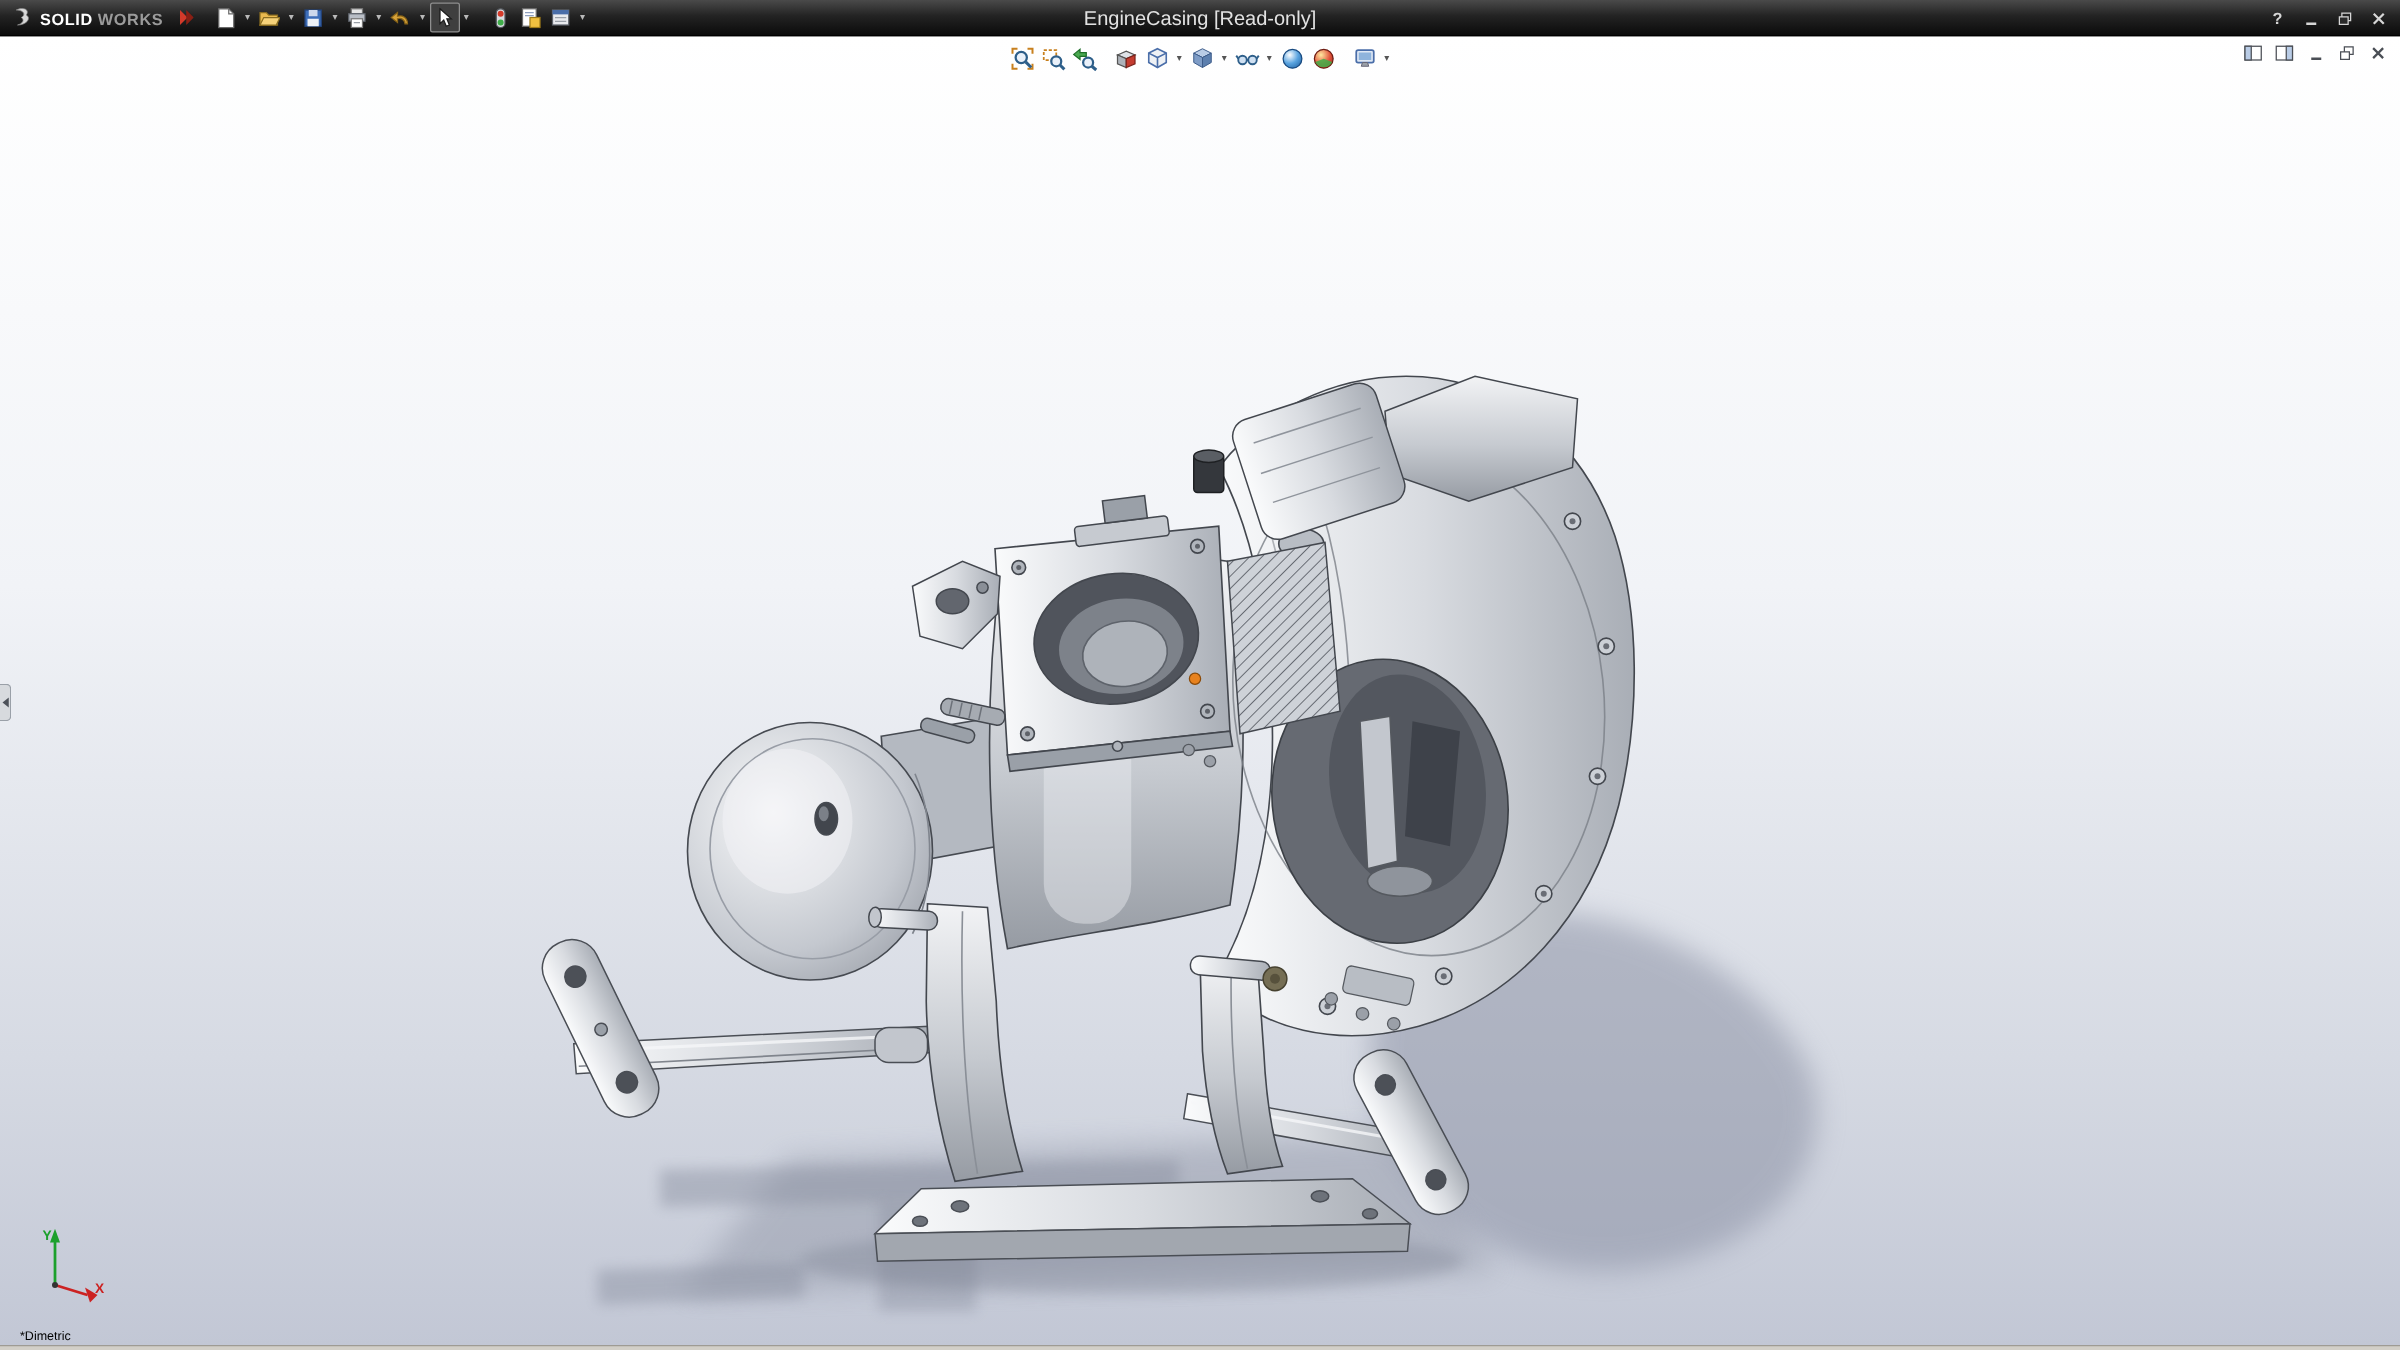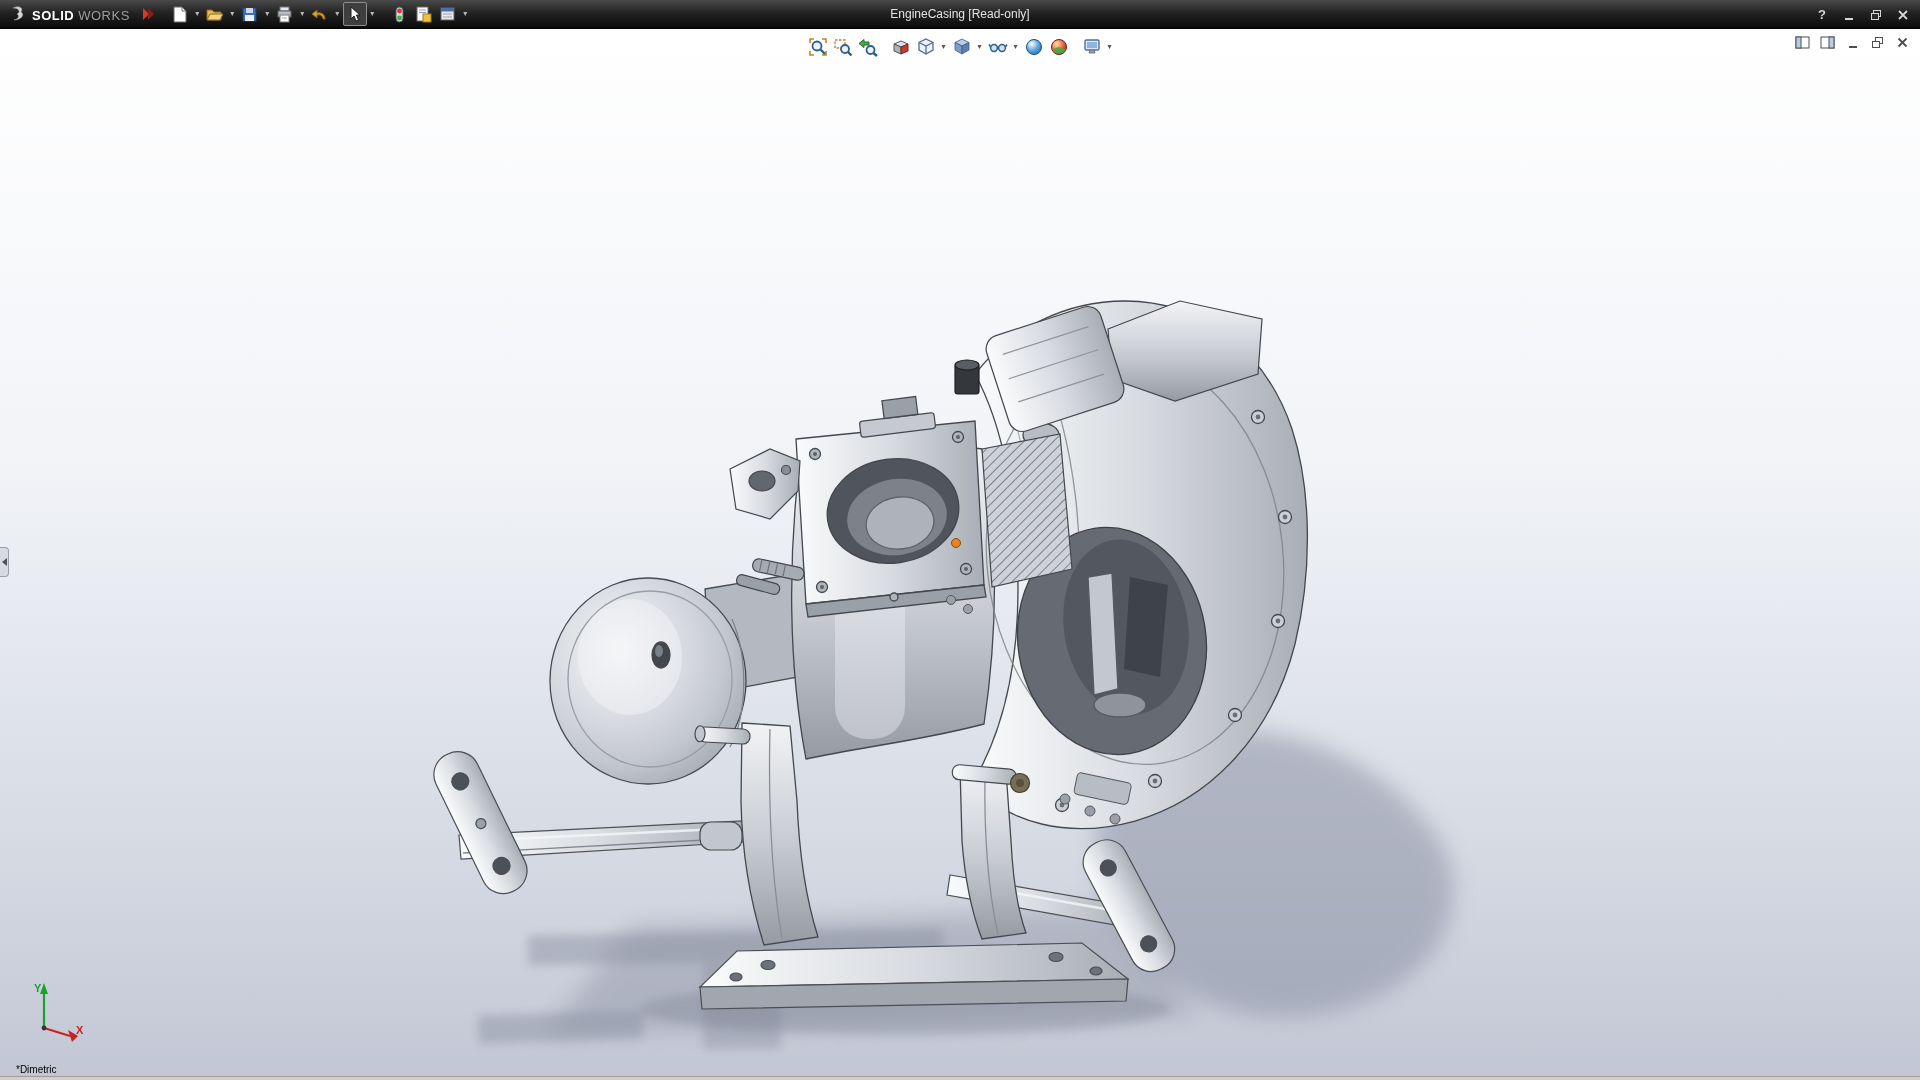--- a/index.html
+++ b/index.html
@@ -5,30 +5,30 @@
   *{margin:0;padding:0;box-sizing:border-box}
   html,body{width:1920px;height:1080px;overflow:hidden;font-family:"Liberation Sans",sans-serif;background:#000}
   .app{position:relative;width:1920px;height:1080px}
 
   
   .titlebar{position:absolute;top:0;left:0;right:0;height:29px;
     background:linear-gradient(#4a4a4a,#232323 45%,#0b0b0b);
     border-bottom:1px solid #000;display:flex;align-items:center;z-index:20}
   .logo{display:flex;align-items:flex-end;gap:4px;padding:0 6px 0 8px}
   .logo-solid{color:#ffffff;font-weight:bold;font-size:13px;letter-spacing:.5px}
-  .logo-works{color:#9b9b9b;font-weight:normal;font-size:13px;letter-spacing:.5px}
+  .logo-works{color:#9b9b9b;font-weight:bold;font-size:13px;letter-spacing:.5px}
   .logo-accent{margin:0 14px 0 6px;display:flex;align-items:center}
   .toolbar{display:flex;align-items:center}
   .tbtn{width:24px;height:24px;display:flex;align-items:center;justify-content:center;
     border:1px solid transparent;border-radius:2px;cursor:default}
   .tbtn.active{border-color:#8f8f8f;background:#3f3f3f}
   .dd{width:11px;text-align:center;color:#b9b9b9;font-size:8px;line-height:24px;cursor:default}
   .tb-gap{width:10px}
   .doc-title{position:absolute;left:50%;transform:translateX(-50%);color:#e2e2e2;
-    font-size:12px;white-space:nowrap;top:7px}
+    font-size:16px;white-space:nowrap;top:7px}
   .win-controls{position:absolute;right:8px;top:0;height:29px;display:flex;align-items:center;gap:9px}
   .wbtn{width:18px;height:18px;display:flex;align-items:center;justify-content:center;
     color:#d6d6d6;font-size:13px;font-weight:bold;cursor:default}
 
   
   .viewport{position:absolute;top:29px;left:0;right:0;bottom:4px;overflow:hidden;
     background:linear-gradient(#ffffff 0%,#f1f3f7 42%,#d6dae3 78%,#c2c7d5 100%)}
   .model-svg{position:absolute;left:0;top:0;width:1920px;height:1047px}
 
   .hud{position:absolute;top:5px;left:50%;transform:translateX(-50%);

